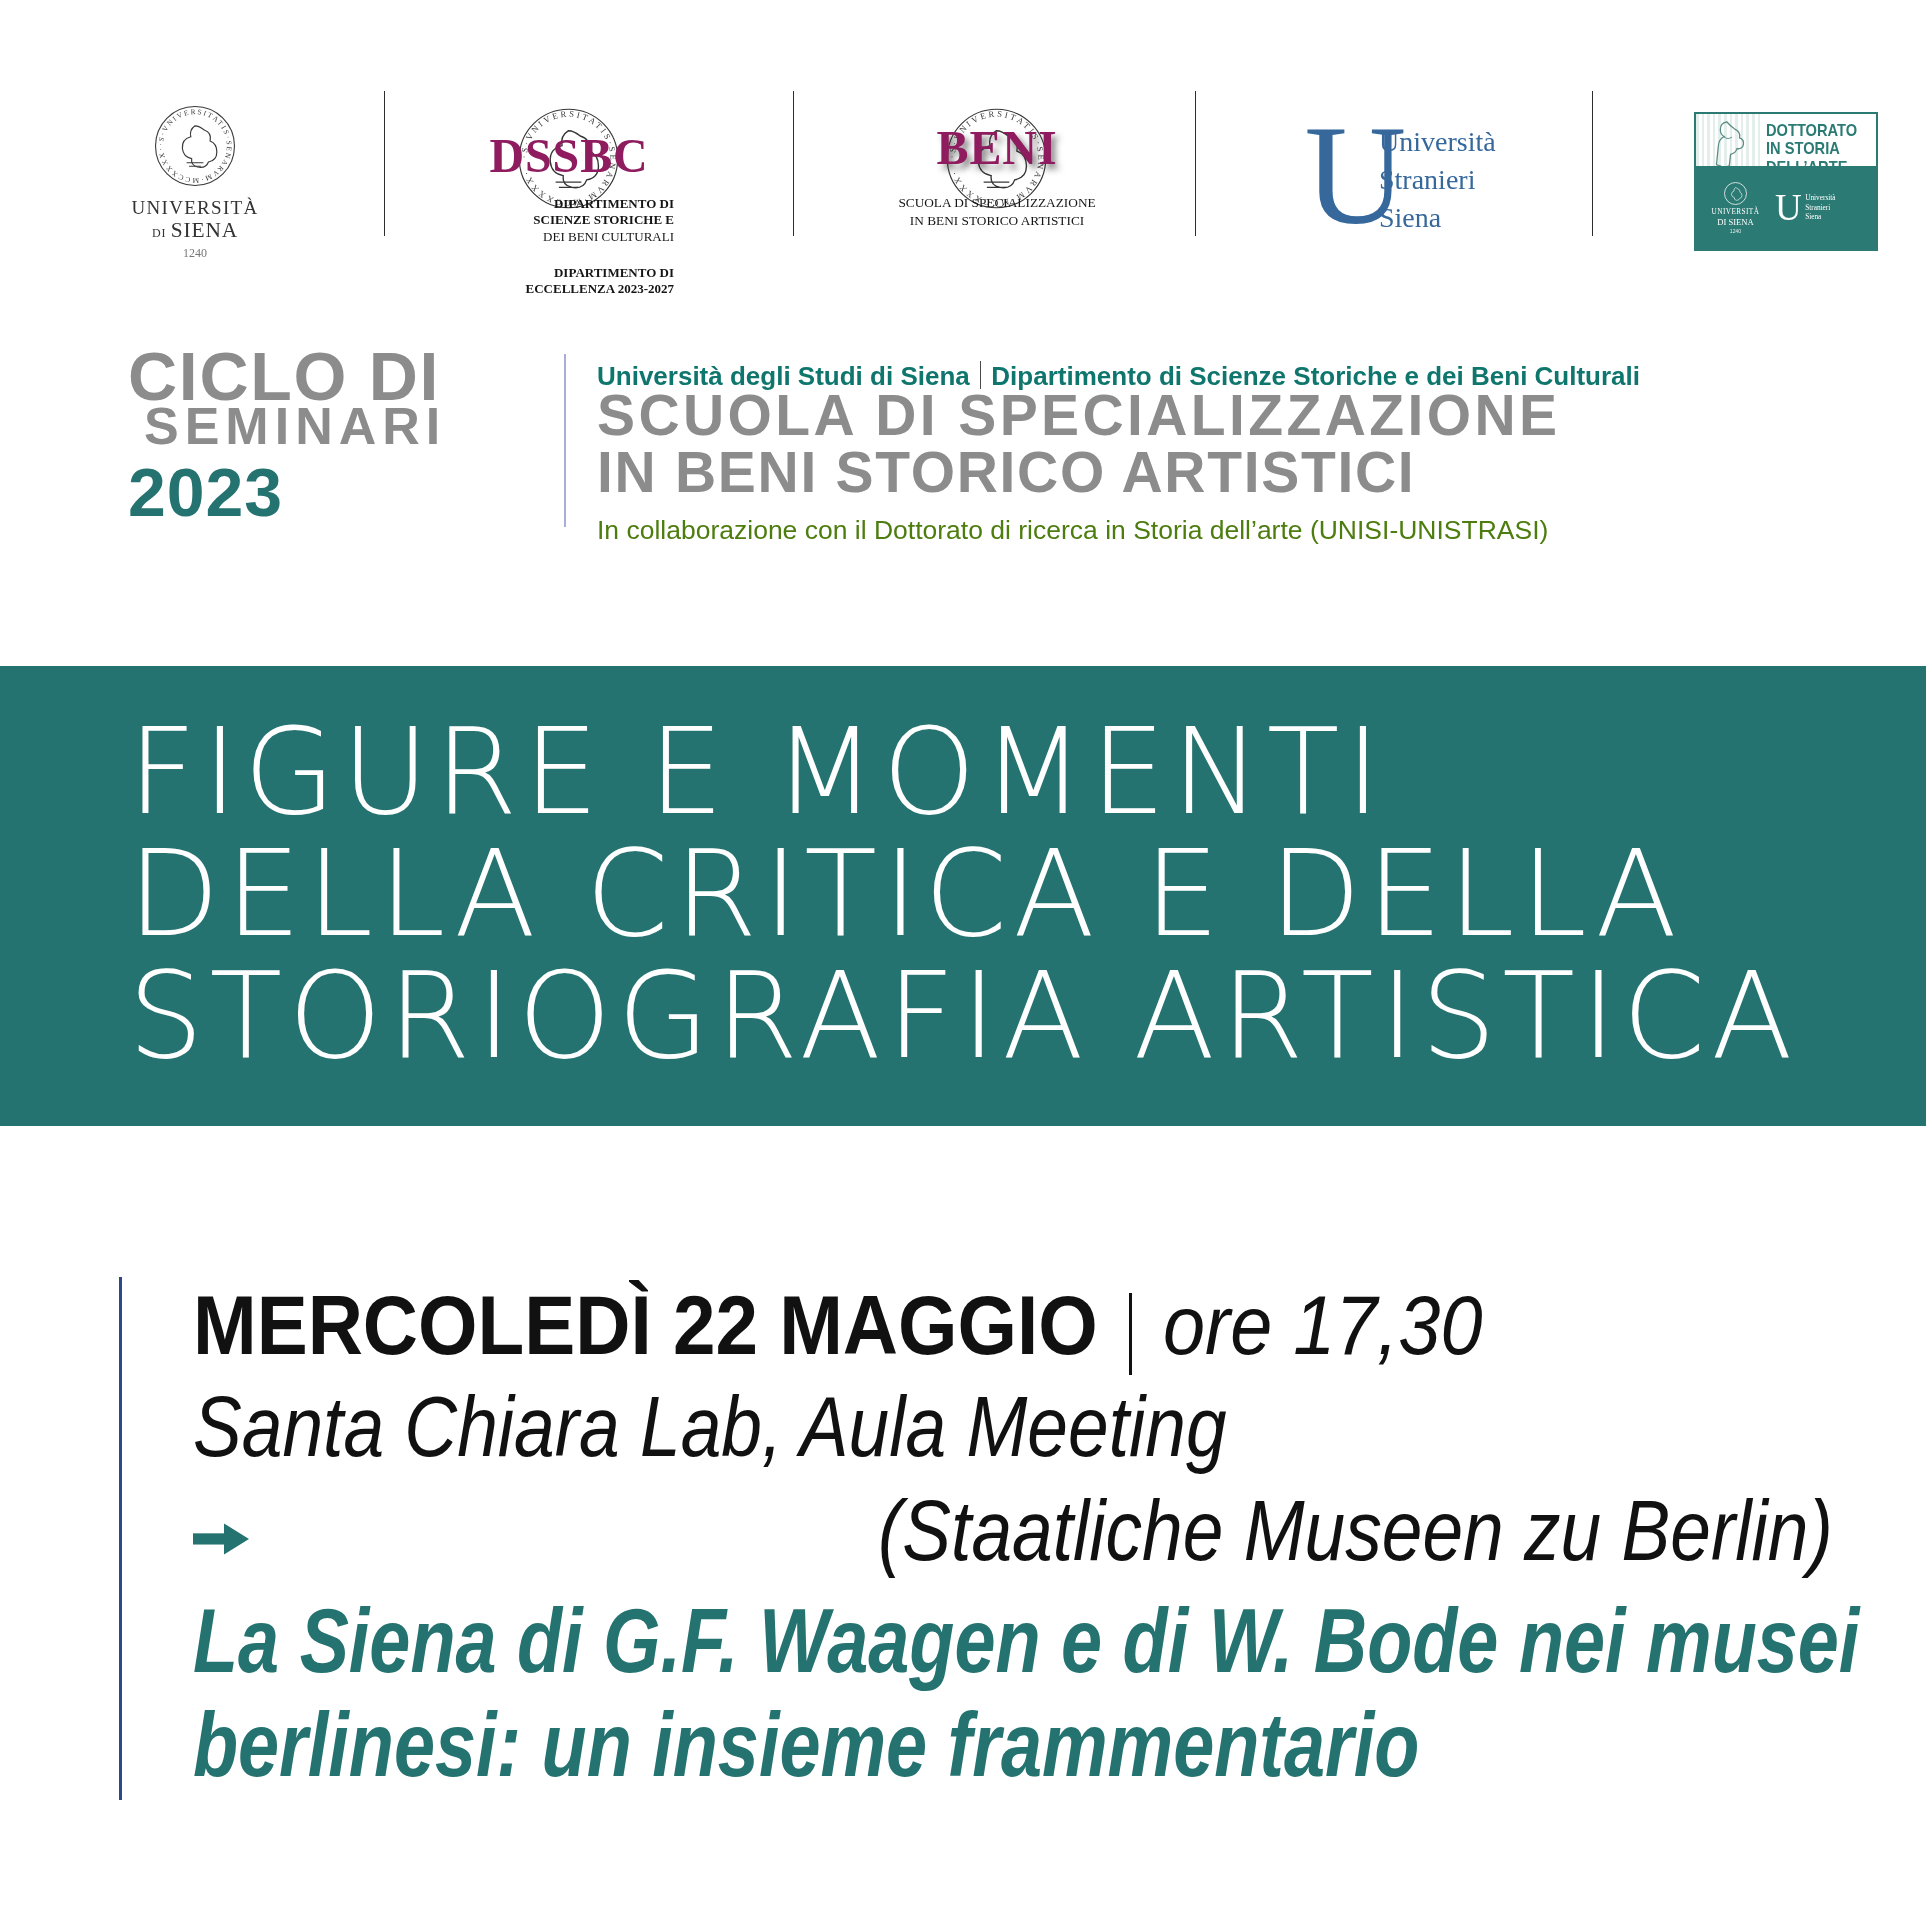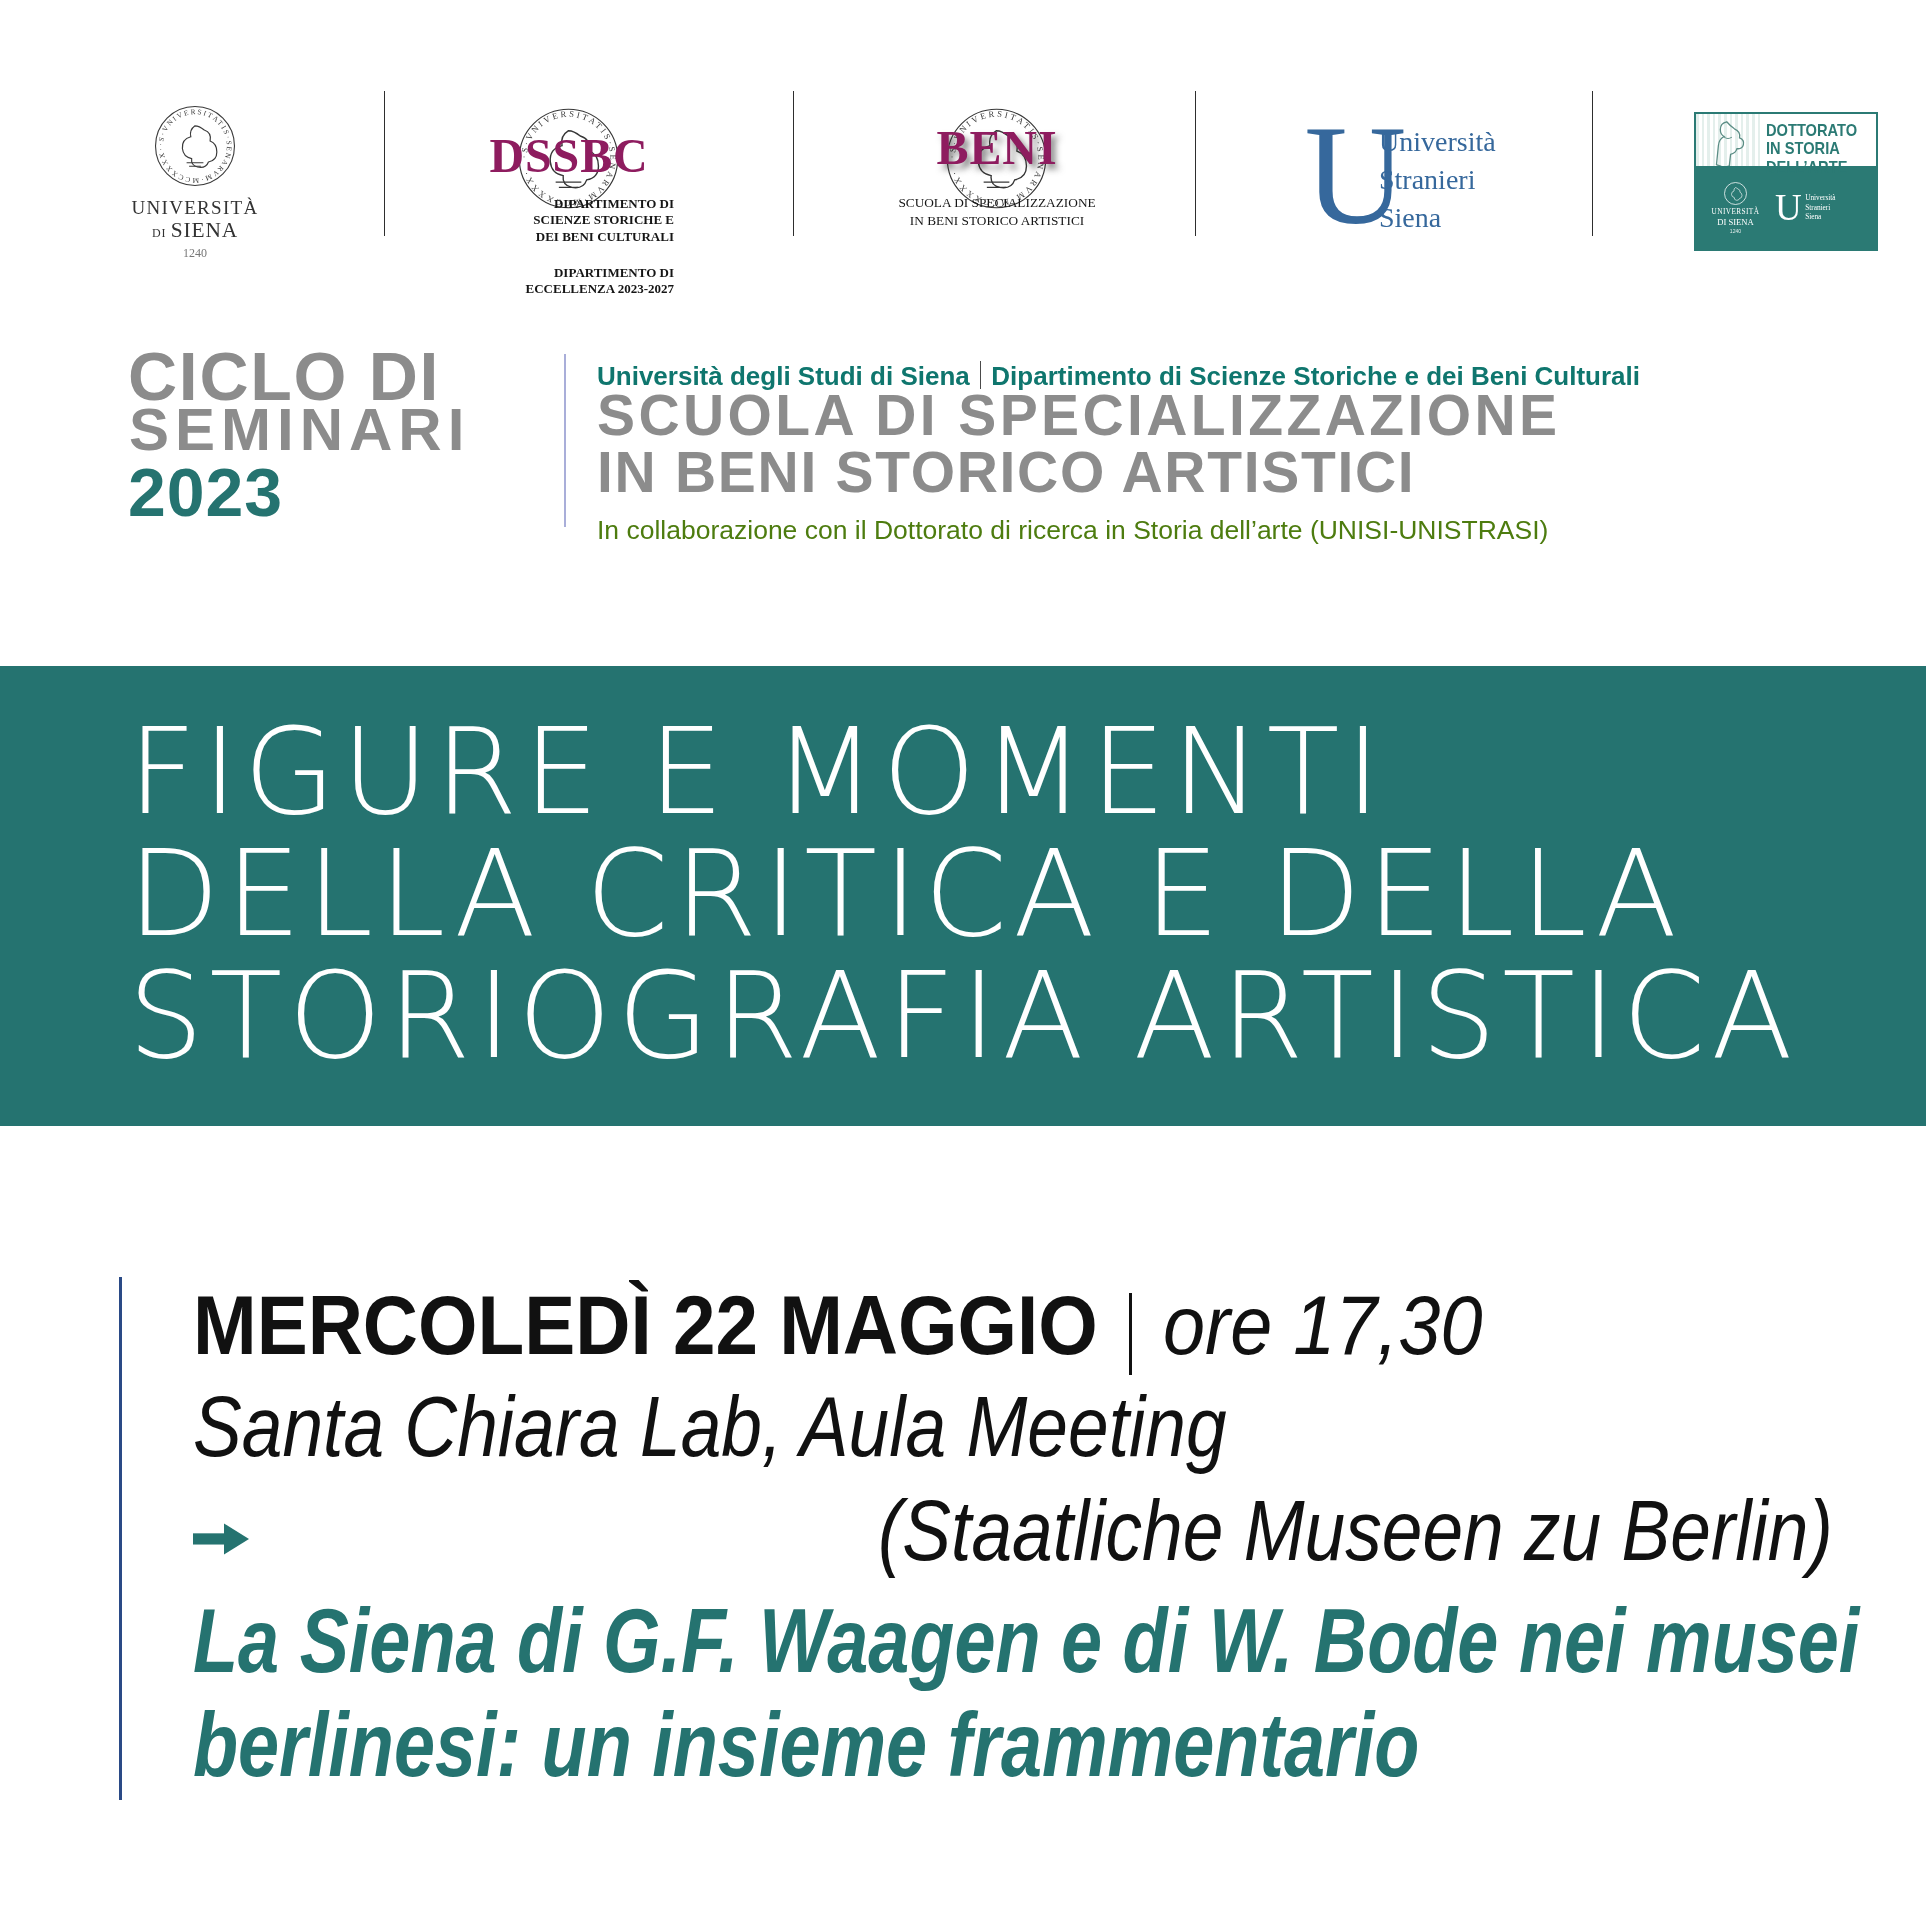--- a/index.html
+++ b/index.html
@@ -79,21 +79,21 @@
       <text font-size="8" letter-spacing="2.4" fill="#2c2c2c" font-family="Liberation Serif,serif">
         <textPath href="#ring2">·S·VNIVERSITATIS·SENARVM·MCCXXXX·</textPath>
       </text>
       <path d="M50,24 q-8,5 -6,14 q-12,3 -11,15 q1,11 12,13 q-1,9 8,11 q11,2 14,-7 q11,-2 11,-13 q0,-11 -9,-14 q2,-11 -8,-14 q-6,-5 -11,-5z" fill="none" stroke="#2c2c2c" stroke-width="1.3"></path>
       <path d="M38,72 h24 M41,77 h18" stroke="#2c2c2c" stroke-width="1.1" fill="none"></path>
     </svg>
     <div class="t serif center" style="left:0;top:26.5px;width:210px;font-size:48px;font-weight:700;color:#8e1c5f;letter-spacing:0.9px;">DSSBC</div>
     <div class="abs center serif" style="left:0;top:91px;width:210px;color:#161616;text-align:right;">
       <div style="font-size:13px;line-height:16.3px;font-weight:600;">DIPARTIMENTO DI</div>
       <div style="font-size:13px;line-height:16.3px;font-weight:600;">SCIENZE STORICHE E</div>
-      <div style="font-size:13px;line-height:16.3px;font-weight:700;">DEI BENI CULTURALI</div>
+      <div style="font-size:13px;line-height:16.3px;font-weight:400;">DEI BENI CULTURALI</div>
       <div style="font-size:13px;font-weight:700;margin-top:20px;">DIPARTIMENTO DI ECCELLENZA 2023-2027</div>
     </div>
   </div>
 
   <div class="abs" style="left:892px;top:105px;width:210px;">
     <svg style="position:absolute;left:51px;top:0" width="107" height="107" viewBox="0 0 100 100" opacity="0.95">
       <circle cx="50" cy="50" r="46" fill="none" stroke="#2c2c2c" stroke-width="1.1"></circle>
       <defs>
           <path id="ring3" d="M50,50 m-39,0 a39,39 0 1,1 78,0 a39,39 0 1,1 -78,0"></path>
         </defs>
@@ -148,21 +148,21 @@
         <div class="col">
           <div>Università</div>
           <div>Stranieri</div>
           <div>Siena</div>
         </div>
       </div>
     </div>
   </div>
 
   <div class="t heavy gray" style="left:128px;top:342px;font-size:68px;letter-spacing:1.7px;">CICLO DI</div>
-  <div class="t heavy gray" style="left:129px;top:400px;font-size:60px;letter-spacing:6px;">SEMINARI</div>
+  <div class="t heavy gray" style="left:144px;top:400px;font-size:52px;letter-spacing:6px;">SEMINARI</div>
   <div class="t heavy" style="left:128px;top:458px;font-size:68px;letter-spacing:0.9px;color:#257370;">2023</div>
 
   <div class="abs" style="left:564px;top:354px;width:2.1px;height:173px;background:#a9aed9;"></div>
 
   <div class="t" style="left:597px;top:361px;font-size:26px;font-weight:700;color:#0f766e;">
     <span>Università degli Studi di Siena</span><span class="affil-bar"></span><span>Dipartimento di Scienze Storiche e dei Beni Culturali</span>
   </div>
   <div class="t heavy gray" style="left:597px;top:387px;font-size:57px;letter-spacing:3.4px;">SCUOLA DI SPECIALIZZAZIONE</div>
   <div class="t heavy gray" style="left:597px;top:444px;font-size:57px;letter-spacing:1.7px;">IN BENI STORICO ARTISTICI</div>
   <div class="t" style="left:597px;top:517px;font-size:26.5px;color:#4d7c0f;">In collaborazione con il Dottorato di ricerca in Storia dell’arte (UNISI-UNISTRASI)</div>

